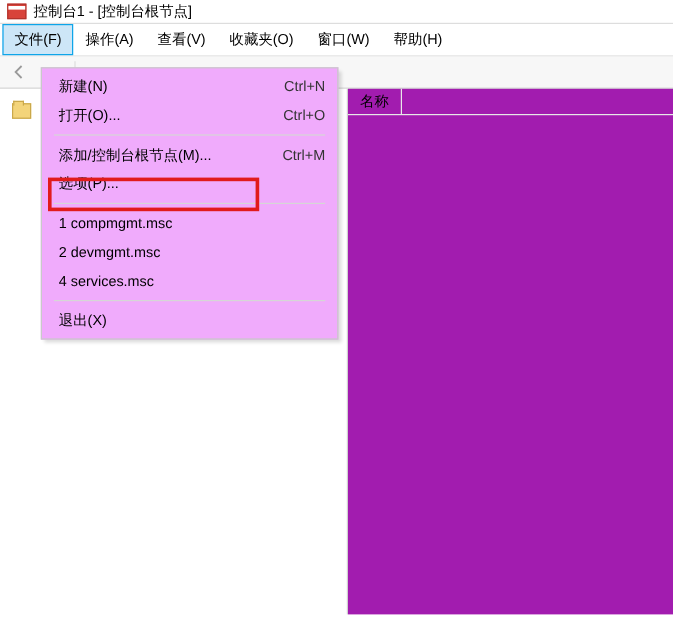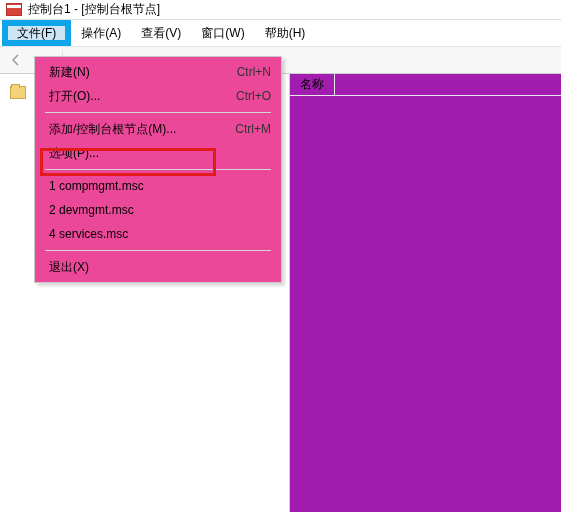--- a/index.html
+++ b/index.html
@@ -3,38 +3,38 @@
 <meta charset="utf-8">
 <style>
 * { margin: 0; padding: 0; box-sizing: border-box; font-family: "Microsoft YaHei", "Segoe UI", sans-serif; font-size: 12px; }
 body { width: 561px; height: 522px; background: #fff; overflow: hidden; }
 
 .titlebar { height: 20px; background: #fff; border-bottom: 1px solid #ddd; display: flex; align-items: center; padding: 0 6px; gap: 6px; }
 .titlebar .title { color: #000; }
 
 .menubar { height: 26px; background: #fff; display: flex; align-items: stretch; padding-left: 2px; }
 .menubar .menu-item { padding: 0 10px; display: flex; align-items: center; cursor: default; }
-.menubar .menu-item.active { background: #cde6f7; border: 6px solid #0ea5e9; padding: 0 9px; }
+.menubar .menu-item.active { background: #cde6f7; border: 1px solid #0ea5e9; padding: 0 9px; }
 
 .toolbar { height: 28px; background: #f7f7f7; border-top: 1px solid #e6e6e6; border-bottom: 1px solid #cfcfcf; display: flex; align-items: center; padding: 0 4px; gap: 4px; }
 .tb-btn { width: 24px; height: 22px; display: flex; align-items: center; justify-content: center; color: #888; }
 .tb-sep { width: 1px; height: 18px; background: #ddd; margin: 0 2px; }
 
 .content { position: relative; height: calc(522px - 30px - 26px - 28px); display: flex; }
 .left-pane { width: 290px; background: #fff; border-right: 1px solid #d0d0d0; padding: 4px; position: relative; }
 .folder-icon-area { position: absolute; top: 12px; left: 10px; }
 .right-pane { flex: 1; background: #a21caf; }
 .right-header { height: 22px; border-bottom: 1px solid #e8e8e8; display: flex; align-items: center; }
 .right-header .col { padding: 0 10px; border-right: 1px solid #e8e8e8; height: 100%; display: flex; align-items: center; }
 
 .dropdown {
   position: absolute;
   top: 56px; left: 34px;
   width: 248px;
-  background: #ec4899;
+  background: #f0abfc;
   border: 1px solid #c9c9c9;
   box-shadow: 3px 3px 3px rgba(0,0,0,0.15);
   padding: 3px 2px;
   z-index: 10;
 }
 .dd-item { height: 24px; display: flex; align-items: center; padding: 0 8px 0 12px; white-space: nowrap; cursor: default; }
 .dd-label { flex: 1; }
 .dd-shortcut { color: #333; margin-left: 16px; }
 .dd-sep { height: 1px; margin: 4px 8px; background: #d6d6d6; }
 
@@ -61,20 +61,23 @@
 
 <div class="menubar">
   <div class="menu-item active">
       <span>文件(F)</span>
     </div>
   <div class="menu-item">
       <span>操作(A)</span>
     </div>
   <div class="menu-item">
       <span>查看(V)</span>
+    </div>
+  <div class="menu-item">
+      <span>收藏夹(O)</span>
     </div>
   <div class="menu-item">
       <span>窗口(W)</span>
     </div>
   <div class="menu-item">
       <span>帮助(H)</span>
     </div>
 </div>
 
 <div class="toolbar">

